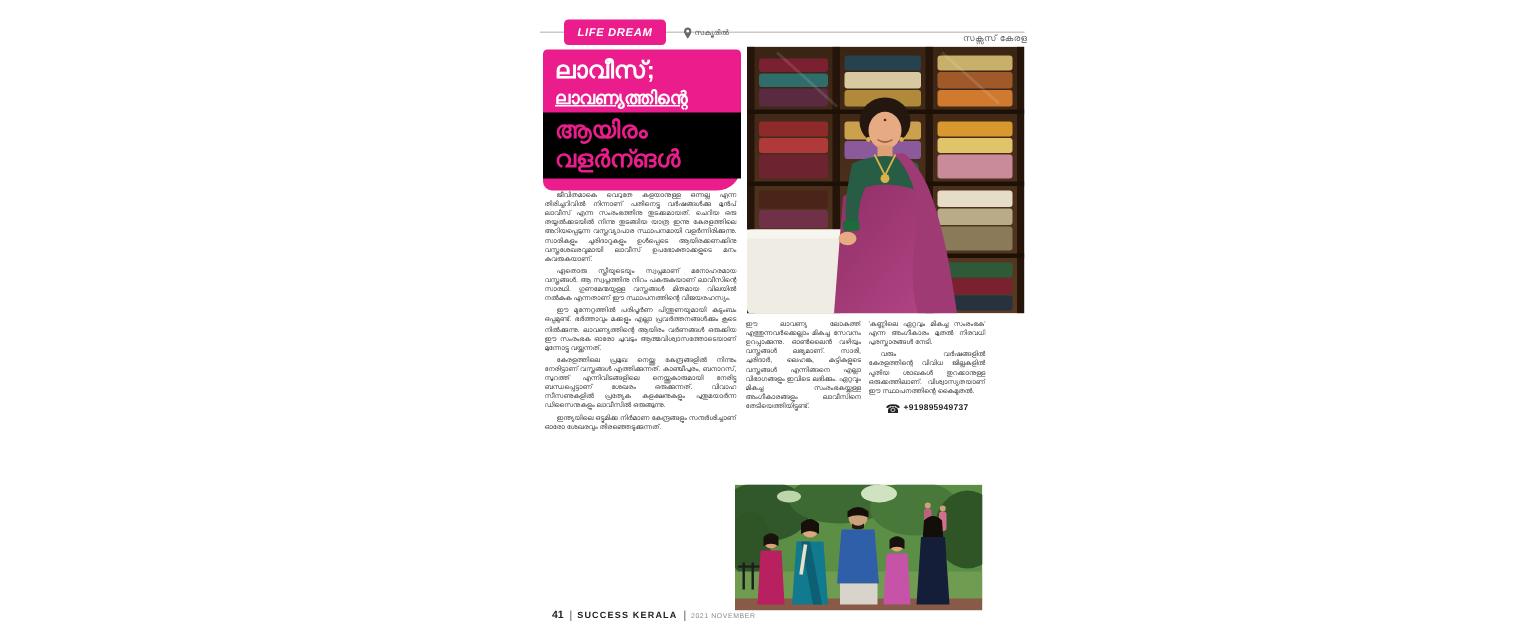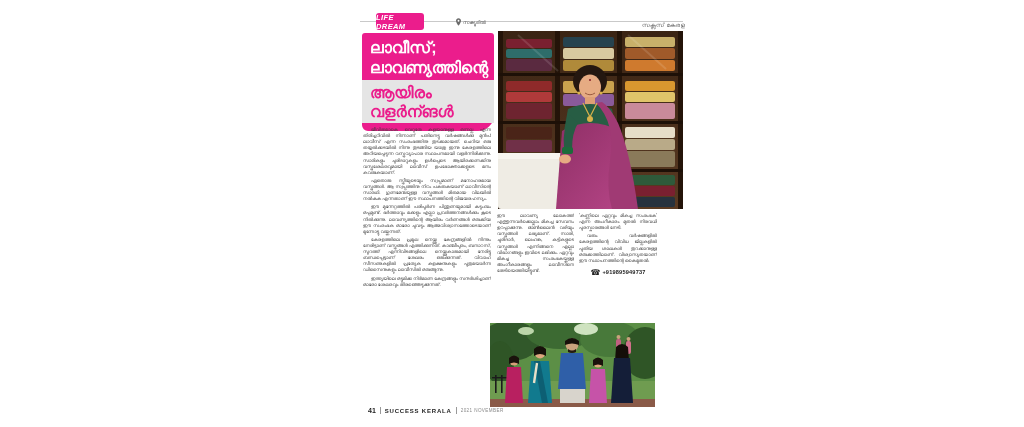--- a/index.html
+++ b/index.html
@@ -3,36 +3,36 @@
 <meta charset="utf-8">
 <style>
   * { margin:0; padding:0; box-sizing:border-box; }
   html,body { background:#ffffff; }
   body { font-family:"Liberation Sans", sans-serif; }
   .canvas { position:relative; width:1024px; height:427px; background:#fff; overflow:hidden; }
   .page { position:absolute; left:360px; top:0; width:325px; height:427px; }
 
   .hairline { position:absolute; left:0; top:21px; width:323px; height:1px; background:#c9c9c9; }
 
-  .badge { position:absolute; left:16px; top:13px; width:48px; height:17px;
-           background:#EB1D8C; border-radius:3px; display:flex; align-items:center; justify-content:flex-start; }
+  .badge { position:absolute; left:16px; top:13px; width:68px; height:17px;
+           background:#EB1D8C; border-radius:3px; display:flex; align-items:center; justify-content:center; }
   .badge span { color:#fff; font-weight:bold; font-style:italic; font-size:7.5px; letter-spacing:.4px; }
 
   .loc { position:absolute; left:96px; top:17px; height:10px; display:flex; align-items:center; gap:2px; }
   .loc svg { width:5px; height:8px; }
   .loc span { font-size:5px; color:#555; }
 
   .masthead { position:absolute; right:0; top:22px; font-size:6px; color:#5a5a5a; letter-spacing:.3px; }
 
   .headline-box { position:absolute; left:2px; top:33px; width:132px;
                   background:#EB1D8C; border-radius:3px 3px 16px 6px; padding:5px 0 8px 0; }
   .hl-white { color:#fff; font-weight:bold; padding:0 8px; line-height:1.22; }
   .hl1 { font-size:16px; }
-  .hl2 { font-size:16px; letter-spacing:-.2px; }
-  .hl-band { background:#e5e5e5; margin-top:3px; padding:3px 8px 2px 8px; }
+  .hl2 { font-size:12px; letter-spacing:-.2px;text-decoration:underline; }
+  .hl-band { background:#000000; margin-top:3px; padding:3px 8px 2px 8px; }
   .hl-pink { color:#EB1D8C; font-weight:bold; font-size:16px; line-height:1.2; }
 
   .bodycol { position:absolute; font-size:4.6px; line-height:1.33; color:#3b3b3b; text-align:justify; }
   .bodycol p { text-indent:8px; margin-bottom:2px; }
   .bodycol p.noindent { text-indent:0; }
   .col1 { left:3px; top:127px; width:128px; height:281px; overflow:hidden; }
   .col2 { left:137px; top:213px; width:77px; height:100px; overflow:hidden; }
   .col3 { left:219px; top:213px; width:78px; height:100px; overflow:hidden; }
 
   .phone-line { display:flex; align-items:center; justify-content:center; gap:2px; margin-top:5px; }

